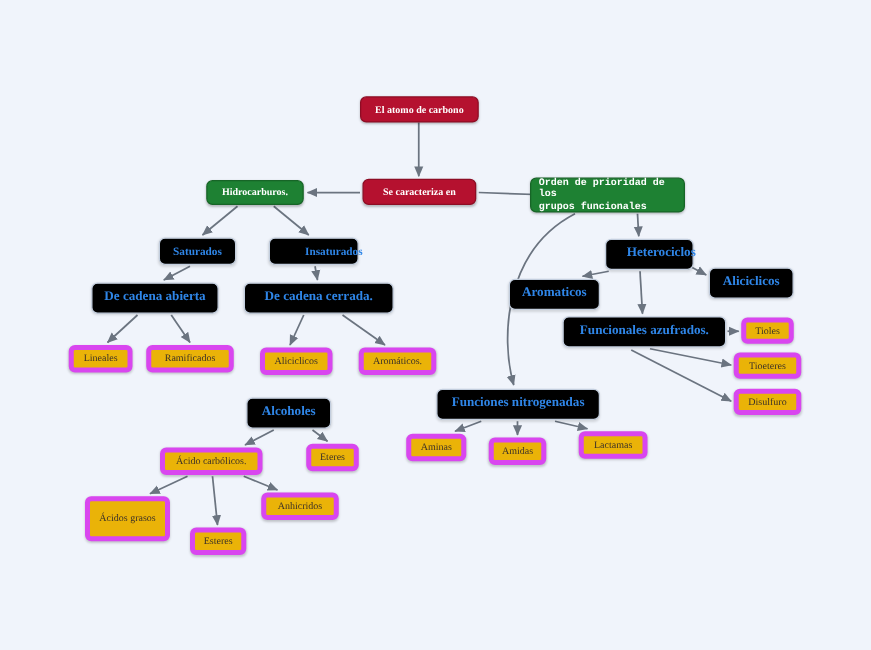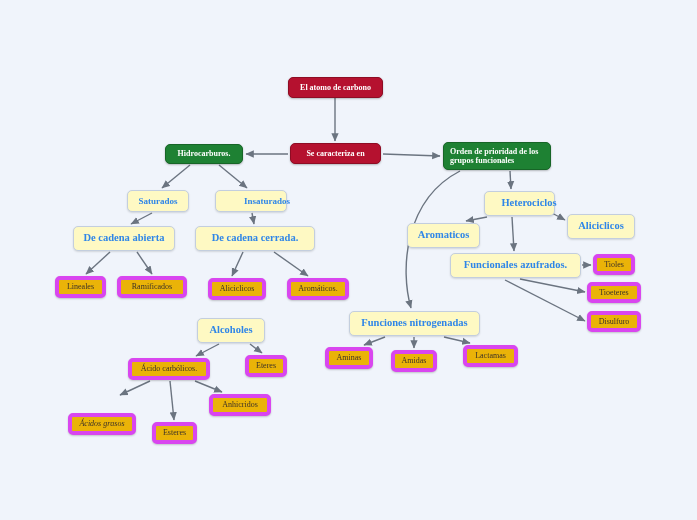--- a/index.html
+++ b/index.html
@@ -35,21 +35,21 @@
   .n-green{
     background:#1e8133;
     color:#ffffff;
     border:1px solid #176527;
     font-weight:bold;
     font-size:8.5px;
     box-shadow:0 1px 2px rgba(0,0,0,.25);
   }
   
   .n-white{
-    background:#fef9c3;
+    background:#000000;
     color:#2f86e8;
     border:1px solid #c3cede;
     font-weight:bold;
     box-shadow:0 1px 2px rgba(0,0,0,.13);
   }
   
   .n-tan{
     background:#eab308;
     color:#3b3128;
     border:4px solid #d946ef;
@@ -97,21 +97,21 @@
         <path d="M 250 344 L 262 353" fill="none" stroke="#6b7480" stroke-width="1.4" marker-end="url(#arw)"></path>
         <path d="M 150 381 L 120 395" fill="none" stroke="#6b7480" stroke-width="1.4" marker-end="url(#arw)"></path>
         <path d="M 170 381 L 174 420" fill="none" stroke="#6b7480" stroke-width="1.4" marker-end="url(#arw)"></path>
         <path d="M 195 381 L 222 392" fill="none" stroke="#6b7480" stroke-width="1.4" marker-end="url(#arw)"></path>
       </g>
   </svg>
   <div id="node-layer">
       <div class="node n-red s-sm" style="left: 288px; top: 77px; width: 95px; height: 21px;">El atomo de carbono</div>
       <div class="node n-red s-sm" style="left: 290px; top: 143px; width: 91px; height: 21px;">Se caracteriza en</div>
       <div class="node n-green s-sm" style="left: 165px; top: 144px; width: 78px; height: 20px; text-align: center;">Hidrocarburos.</div>
-      <div class="node n-green s-sm" style="left: 443px; top: 142px; width: 108px; height: 28px; justify-content: flex-start; text-align: left; padding: 0px 6px;">Orden de prioridad de los
+      <div class="node n-green s-sm" style="left: 424px; top: 142px; width: 124px; height: 28px; justify-content: flex-start; text-align: left; padding: 0px 6px; font-family: Liberation Mono, monospace;">Orden de prioridad de los
 grupos funcionales</div>
       <div class="node n-white s-md" style="left: 127px; top: 190px; width: 62px; height: 22px;">Saturados</div>
       <div class="node n-white s-md" style="left: 215px; top: 190px; width: 72px; height: 22px; padding-left: 32px;">Insaturados</div>
       <div class="node n-white s-lg" style="left: 73px; top: 226px; width: 102px; height: 25px;">De cadena abierta</div>
       <div class="node n-white s-lg" style="left: 195px; top: 226px; width: 120px; height: 25px;">De cadena cerrada.</div>
       <div class="node n-tan s-sm" style="left: 55px; top: 276px; width: 51px; height: 22px;">Lineales</div>
       <div class="node n-tan s-sm" style="left: 117px; top: 276px; width: 70px; height: 22px;">Ramificados</div>
       <div class="node n-tan s-sm" style="left: 208px; top: 278px; width: 58px; height: 22px;">Aliciclicos</div>
       <div class="node n-tan s-sm" style="left: 287px; top: 278px; width: 62px; height: 22px;">Aromáticos.</div>
       <div class="node n-white s-lg" style="left: 484px; top: 191px; width: 71px; height: 25px; padding-left: 19px;">Heterociclos</div>
@@ -121,17 +121,17 @@
       <div class="node n-tan s-sm" style="left: 593px; top: 254px; width: 42px; height: 21px;">Tioles</div>
       <div class="node n-tan s-sm" style="left: 587px; top: 282px; width: 54px; height: 21px;">Tioeteres</div>
       <div class="node n-tan s-sm" style="left: 587px; top: 311px; width: 54px; height: 21px;">Disulfuro</div>
       <div class="node n-white s-lg" style="left: 349px; top: 311px; width: 131px; height: 25px;">Funciones nitrogenadas</div>
       <div class="node n-tan s-sm" style="left: 325px; top: 347px; width: 48px; height: 22px;">Aminas</div>
       <div class="node n-tan s-sm" style="left: 391px; top: 350px; width: 46px; height: 22px;">Amidas</div>
       <div class="node n-tan s-sm" style="left: 463px; top: 345px; width: 55px; height: 22px;">Lactamas</div>
       <div class="node n-white s-lg" style="left: 197px; top: 318px; width: 68px; height: 25px;">Alcoholes</div>
       <div class="node n-tan s-sm" style="left: 128px; top: 358px; width: 82px; height: 22px;">Ácido carbólicos.</div>
       <div class="node n-tan s-sm" style="left: 245px; top: 355px; width: 42px; height: 22px;">Eteres</div>
-      <div class="node n-tan s-sm" style="left: 68px; top: 413px; width: 68px; height: 22px; font-style: italic;">Ácidos grasos</div>
+      <div class="node n-tan s-sm" style="left: 68px; top: 397px; width: 68px; height: 36px;">Ácidos grasos</div>
       <div class="node n-tan s-sm" style="left: 152px; top: 422px; width: 45px; height: 22px;">Esteres</div>
       <div class="node n-tan s-sm" style="left: 209px; top: 394px; width: 62px; height: 22px;">Anhicridos</div>
     </div>
 </div>
 
 </body></html>

